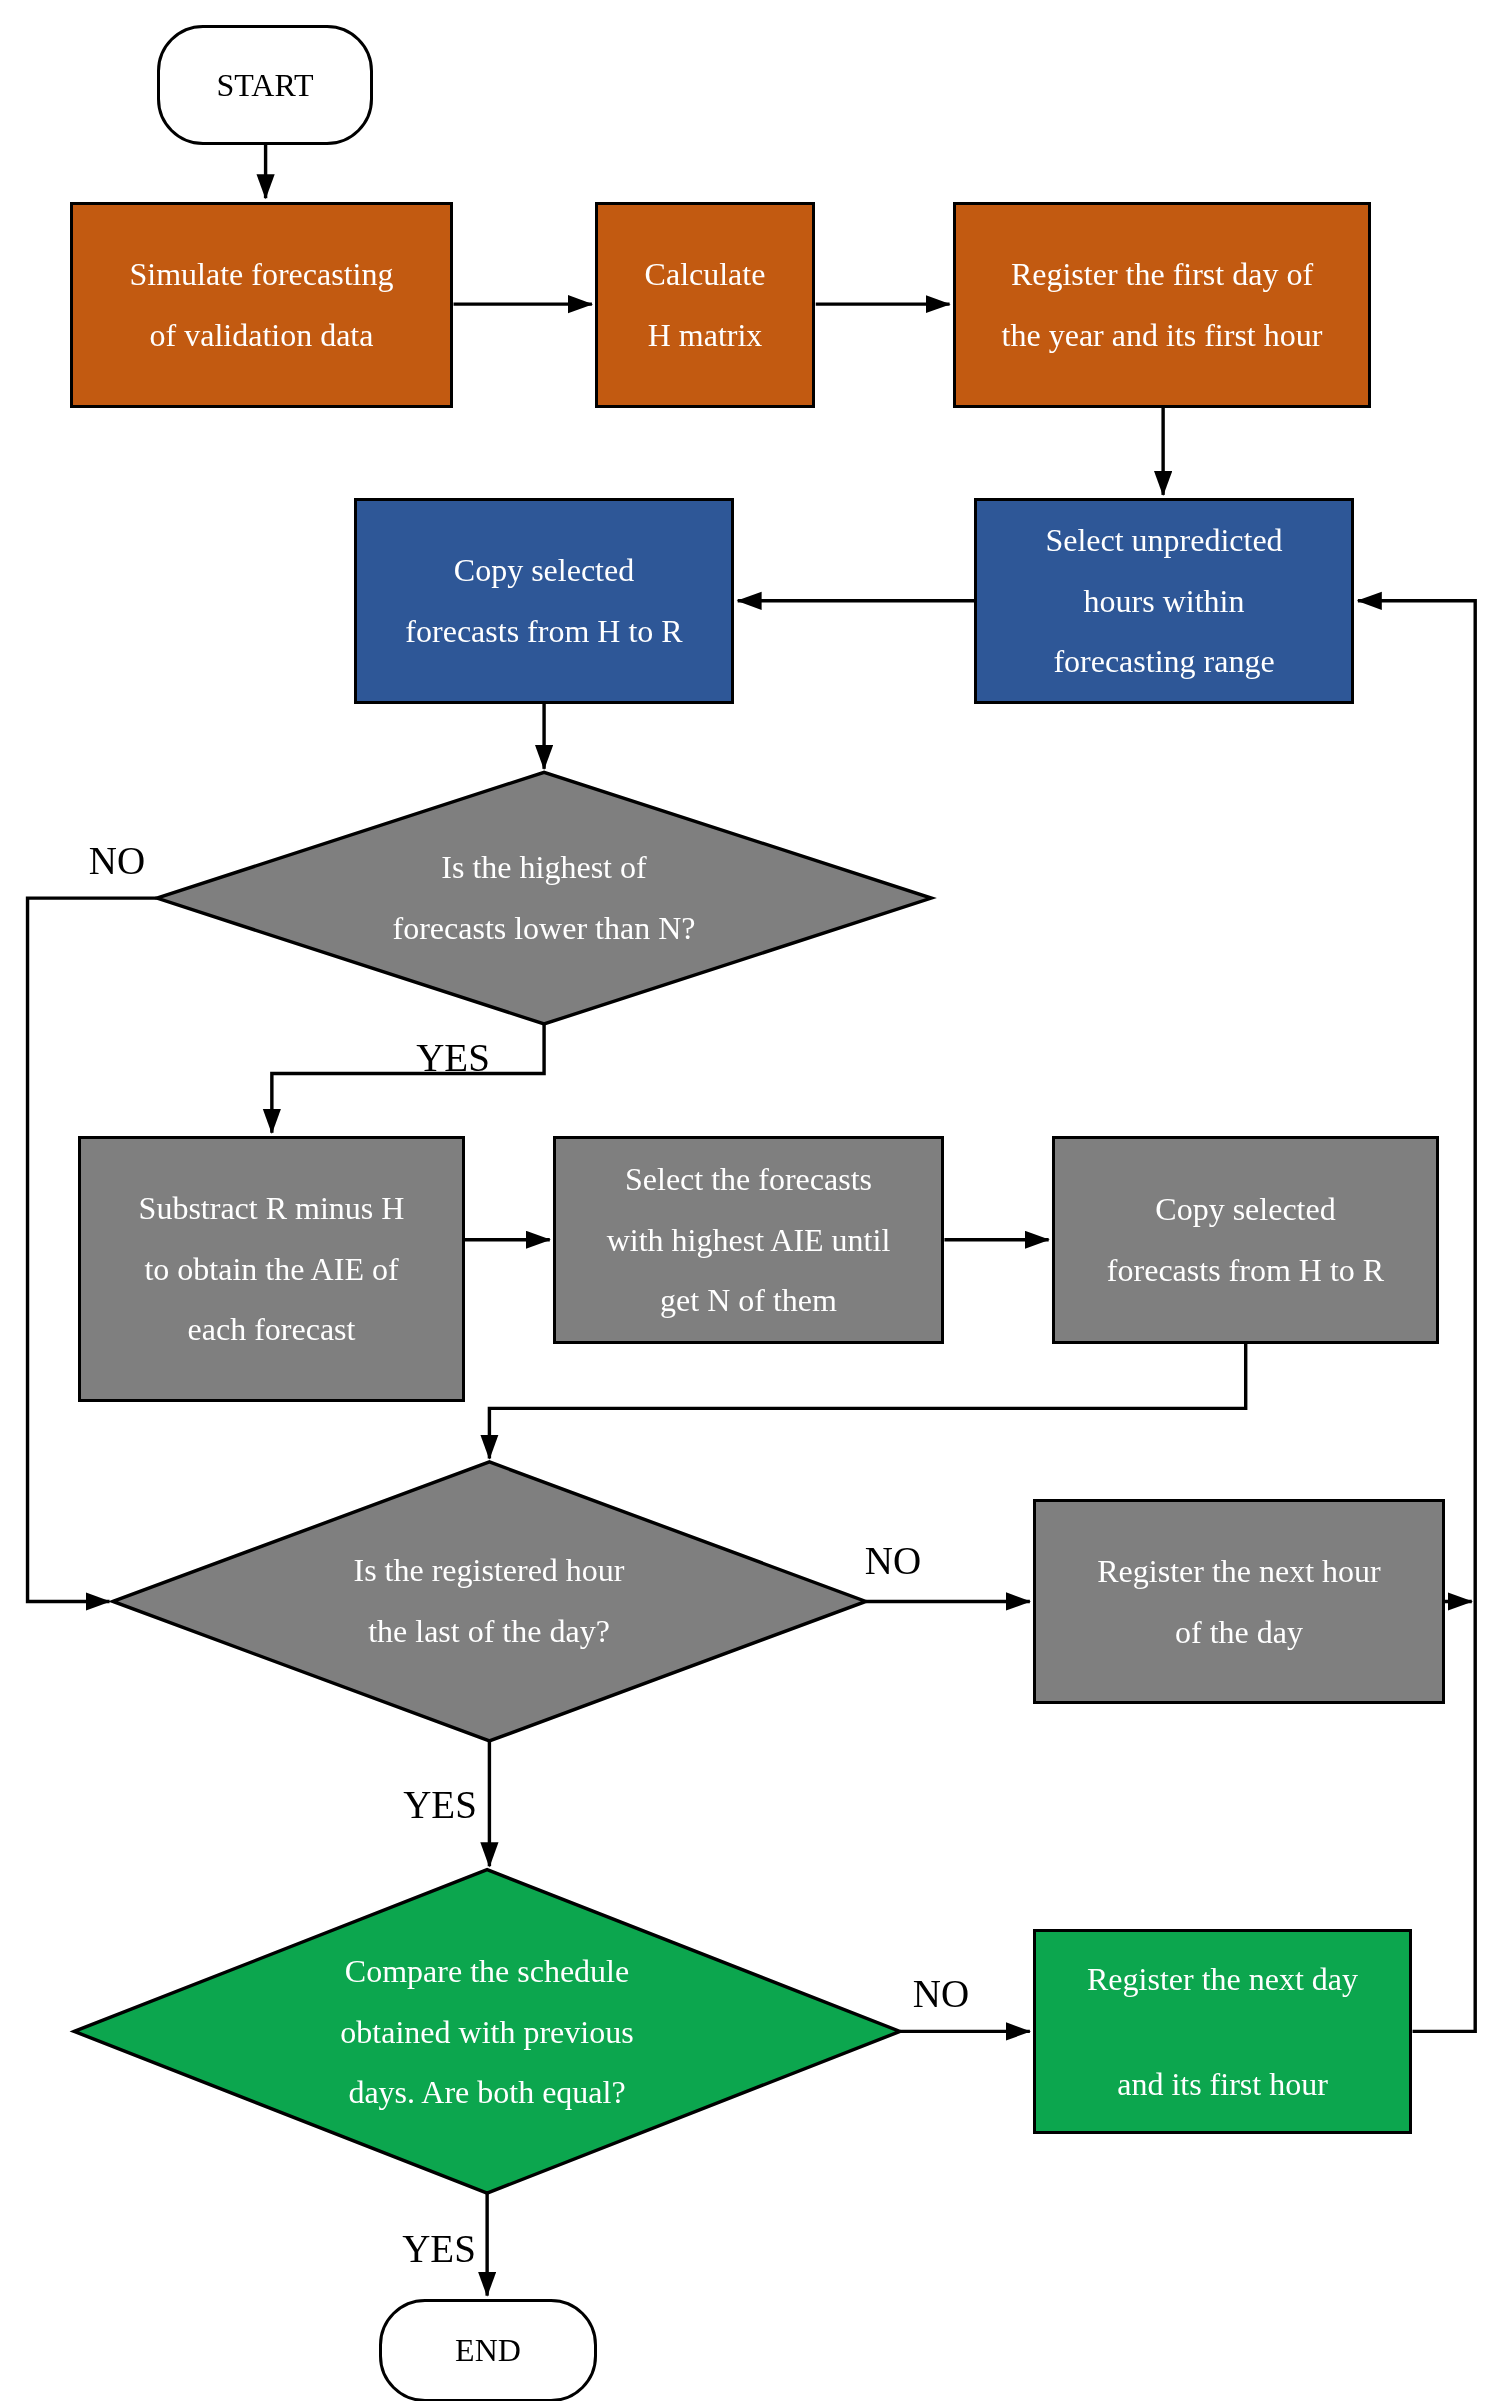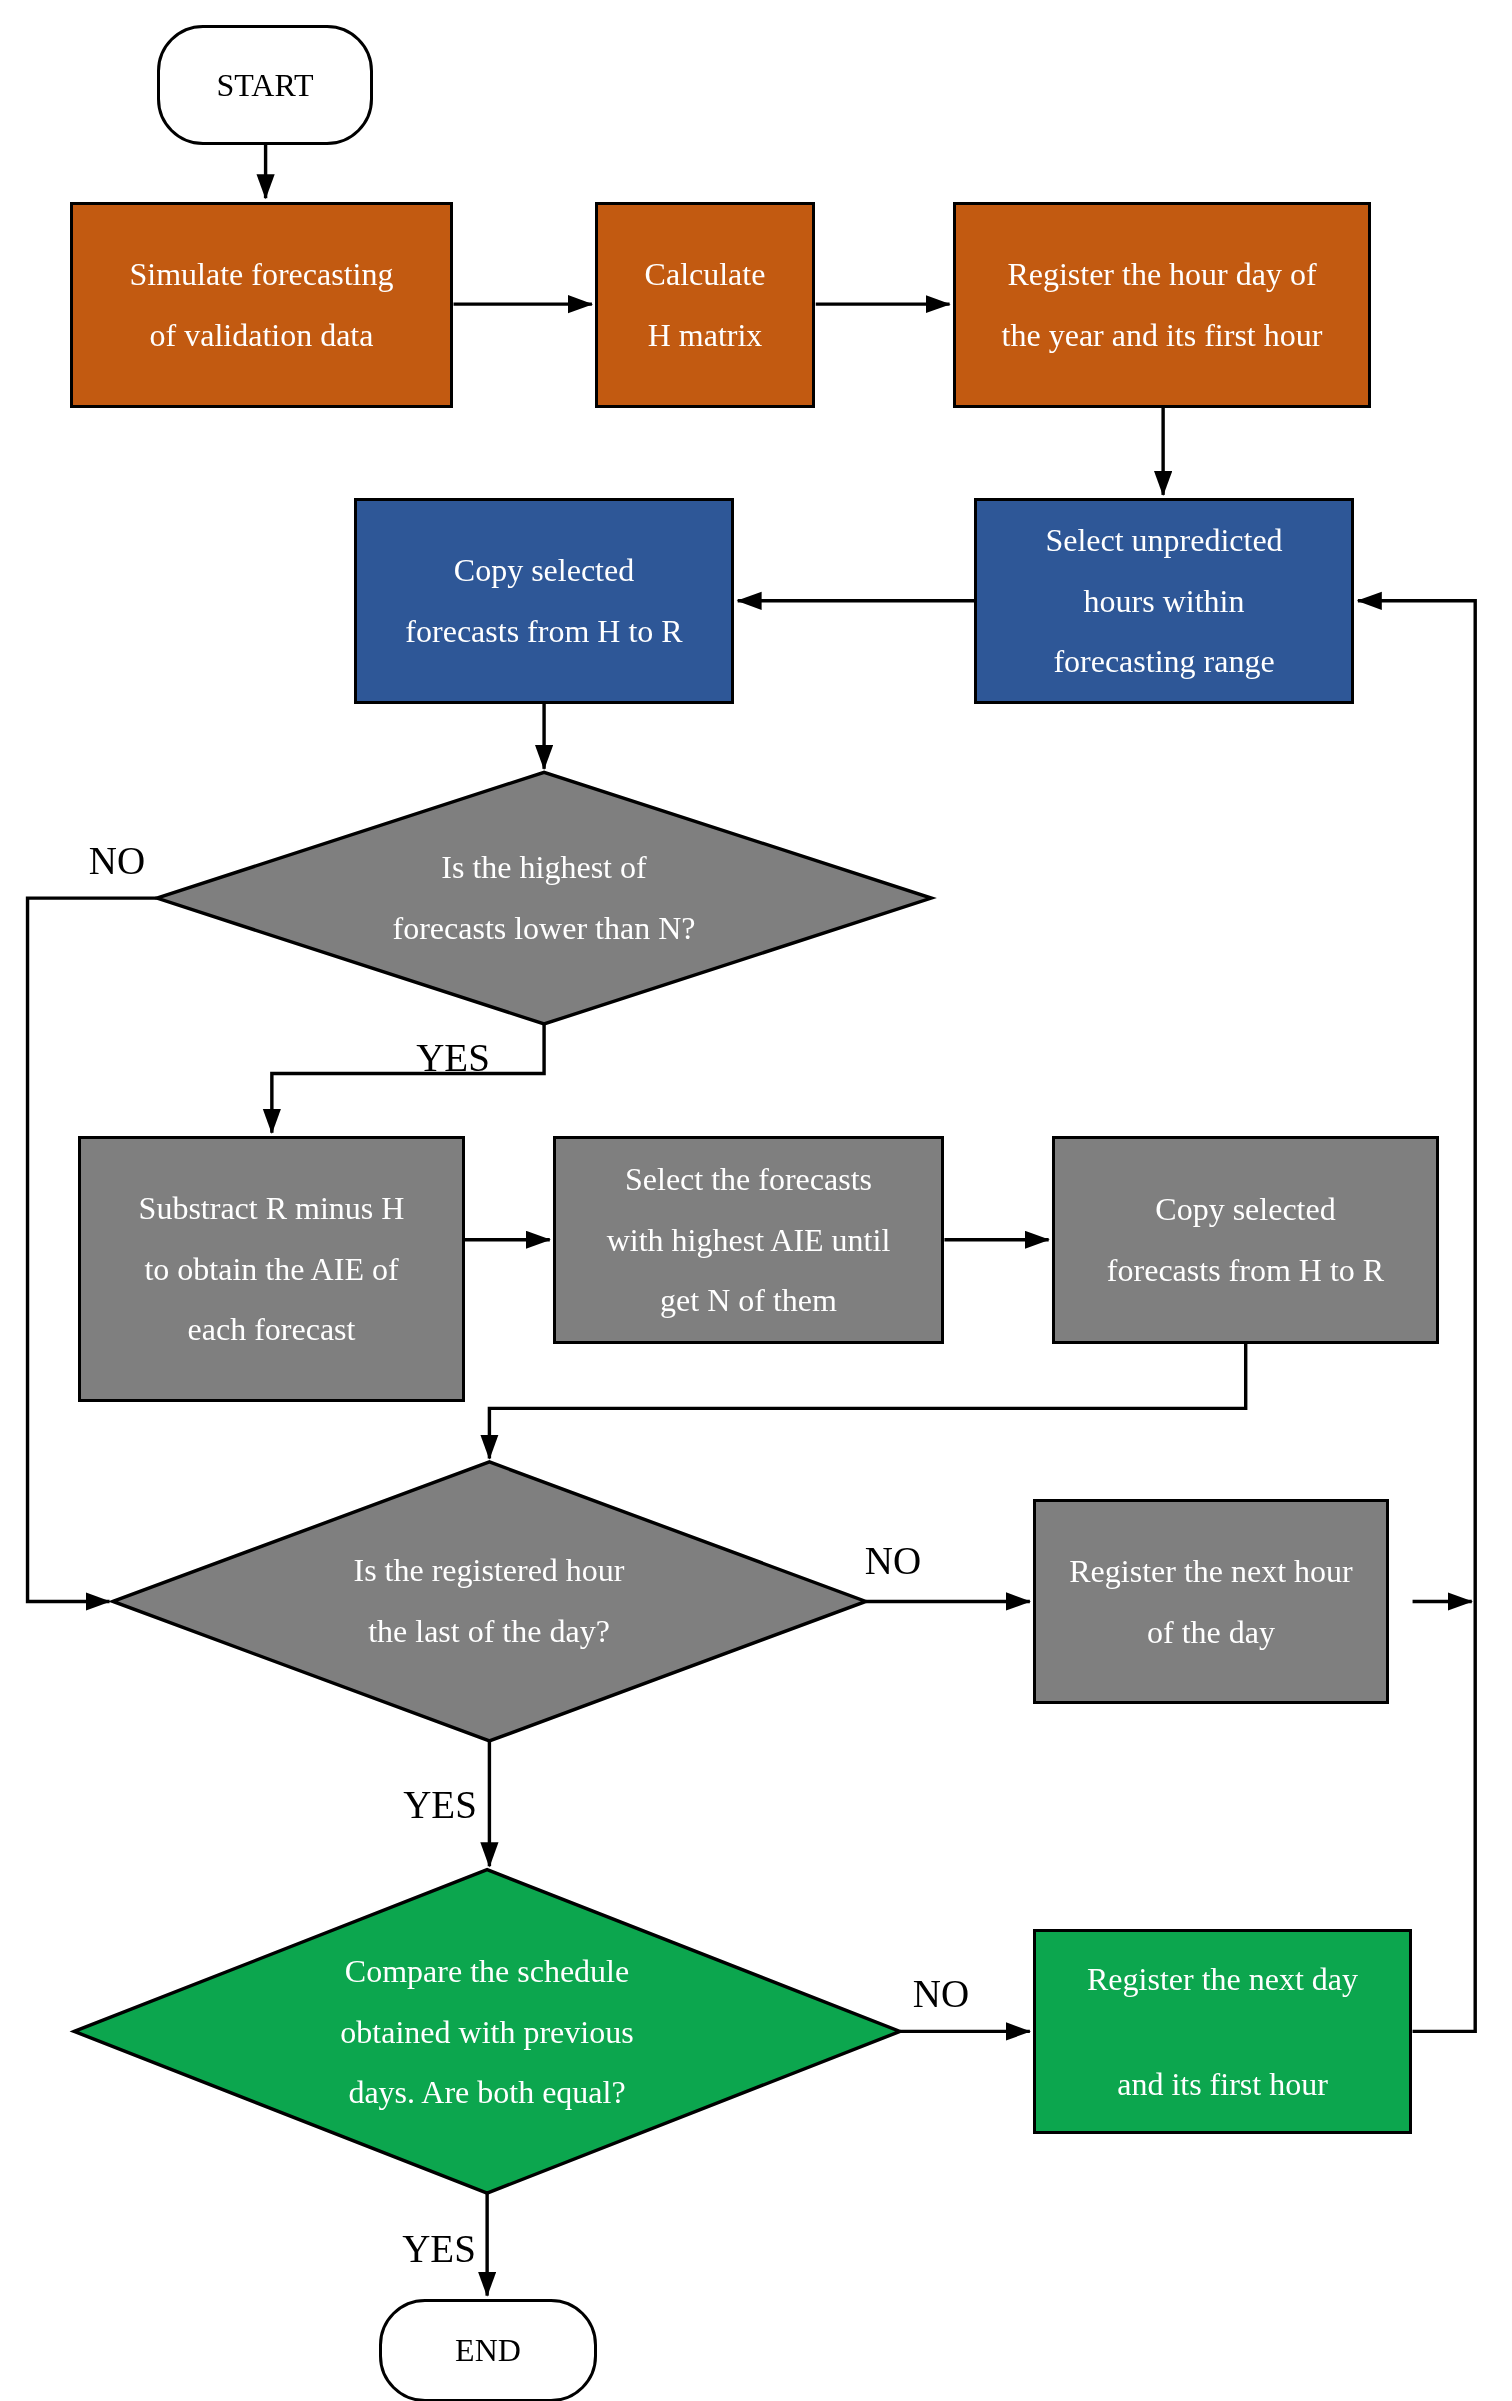--- a/index.html
+++ b/index.html
@@ -106,21 +106,21 @@
 
   <div class="node rect fill-orange" style="left:70px; top:198px; width:383px; height:206px;">
     <span>Simulate forecasting</span>
     <span>of validation data</span>
   </div>
   <div class="node rect fill-orange" style="left:595px; top:198px; width:220px; height:206px;">
     <span>Calculate</span>
     <span>H matrix</span>
   </div>
   <div class="node rect fill-orange" style="left:953px; top:198px; width:418px; height:206px;">
-    <span>Register the hour day of</span>
+    <span>Register the first day of</span>
     <span>the year and its first hour</span>
   </div>
 
   <div class="node rect fill-blue" style="left:354px; top:494px; width:380px; height:206px;">
     <span>Copy selected</span>
     <span>forecasts from H to R</span>
   </div>
   <div class="node rect fill-blue" style="left:974px; top:494px; width:380px; height:206px;">
     <span>Select unpredicted</span>
     <span>hours within</span>
@@ -145,21 +145,21 @@
   <div class="node rect fill-gray" style="left:1052px; top:1132px; width:387px; height:208px;">
     <span>Copy selected</span>
     <span>forecasts from H to R</span>
   </div>
 
   <div class="node dtext" style="left:204px; top:1489px; width:570px; height:216px;">
     <span>Is the registered hour</span>
     <span>the last of the day?</span>
   </div>
 
-  <div class="node rect fill-gray" style="left:1033px; top:1495px; width:356px; height:205px;">
+  <div class="node rect fill-gray" style="left:1033px; top:1495px; width:412px; height:205px;">
     <span>Register the next hour</span>
     <span>of the day</span>
   </div>
 
   <div class="node dtext" style="left:202px; top:1897px; width:570px; height:262px;">
     <span>Compare the schedule</span>
     <span>obtained with previous</span>
     <span>days. Are both equal?</span>
   </div>
 

